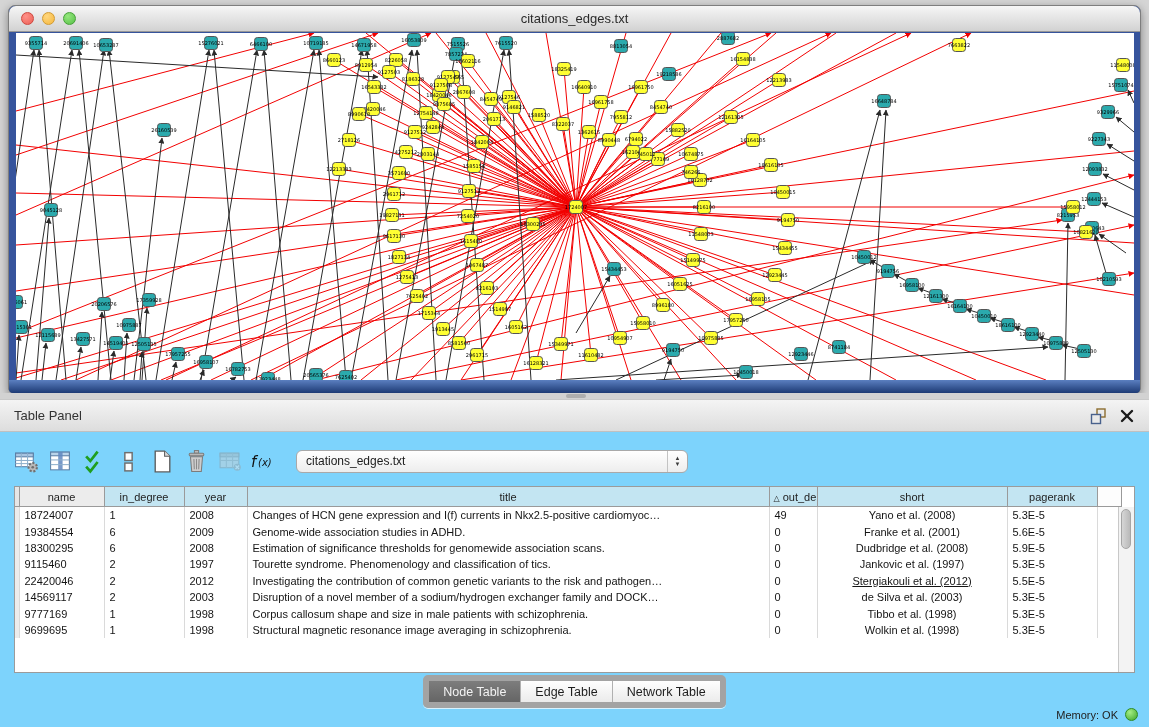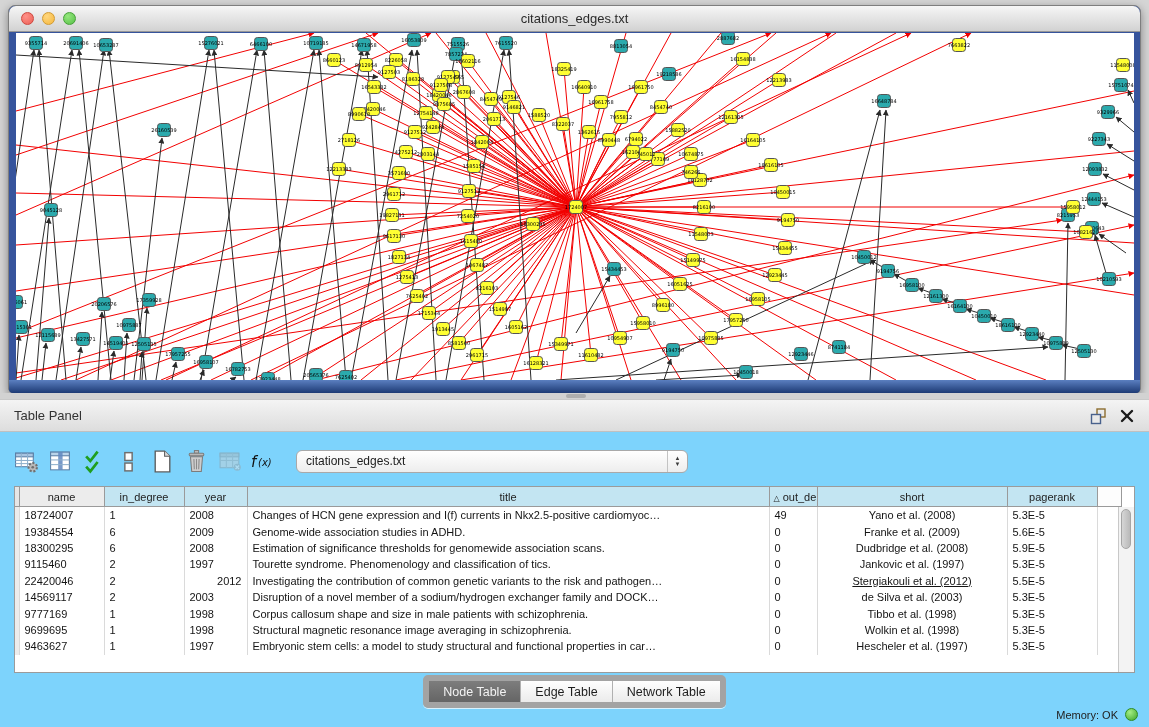--- a/index.html
+++ b/index.html
@@ -1028,21 +1028,21 @@
                 <td style="text-align: left;">5.3E-5</td>
                 <td class="filler"></td>
               </tr>
               <tr>
                 <td class="gutter"></td>
                 <td style="text-align: left;">19384554</td>
                 <td style="text-align: left;">6</td>
                 <td style="text-align: left;">2009</td>
                 <td style="text-align: left;">Genome-wide association studies in ADHD.</td>
                 <td style="text-align: left;">0</td>
-                <td style="text-align: center;">Franke et al. (2009)</td>
+                <td style="text-align: center;">Franke et al. (2001)</td>
                 <td style="text-align: left;">5.6E-5</td>
                 <td class="filler"></td>
               </tr>
               <tr>
                 <td class="gutter"></td>
                 <td style="text-align: left;">18300295</td>
                 <td style="text-align: left;">6</td>
                 <td style="text-align: left;">2008</td>
                 <td style="text-align: left;">Estimation of significance thresholds for genomewide association scans.</td>
                 <td style="text-align: left;">0</td>
@@ -1058,21 +1058,21 @@
                 <td style="text-align: left;">Tourette syndrome. Phenomenology and classification of tics.</td>
                 <td style="text-align: left;">0</td>
                 <td style="text-align: center;">Jankovic et al. (1997)</td>
                 <td style="text-align: left;">5.3E-5</td>
                 <td class="filler"></td>
               </tr>
               <tr>
                 <td class="gutter"></td>
                 <td style="text-align: left;">22420046</td>
                 <td style="text-align: left;">2</td>
-                <td style="text-align: right;">2012</td>
+                <td style="text-align: left;">2012</td>
                 <td style="text-align: left;">Investigating the contribution of common genetic variants to the risk and pathogen…</td>
                 <td style="text-align: left;">0</td>
                 <td style="text-align: center; text-decoration: underline;">Stergiakouli et al. (2012)</td>
                 <td style="text-align: left;">5.5E-5</td>
                 <td class="filler"></td>
               </tr>
               <tr>
                 <td class="gutter"></td>
                 <td style="text-align: left;">14569117</td>
                 <td style="text-align: left;">2</td>
@@ -1098,31 +1098,20 @@
                 <td class="gutter"></td>
                 <td style="text-align: left;">9699695</td>
                 <td style="text-align: left;">1</td>
                 <td style="text-align: left;">1998</td>
                 <td style="text-align: left;">Structural magnetic resonance image averaging in schizophrenia.</td>
                 <td style="text-align: left;">0</td>
                 <td style="text-align: center;">Wolkin et al. (1998)</td>
                 <td style="text-align: left;">5.3E-5</td>
                 <td class="filler"></td>
               </tr>
-              <tr>
-                <td class="gutter"></td>
-                <td style="text-align: left;">9463627</td>
-                <td style="text-align: left;">1</td>
-                <td style="text-align: left;">1997</td>
-                <td style="text-align: left;">Embryonic stem cells: a model to study structural and functional properties in car…</td>
-                <td style="text-align: left;">0</td>
-                <td style="text-align: center;">Hescheler et al. (1997)</td>
-                <td style="text-align: left;">5.3E-5</td>
-                <td class="filler"></td>
-              </tr>
             </tbody>
           </table>
         </div>
       <div class="vscroll">
         <div class="vthumb"></div>
       </div>
     </div>
 
     <div class="tp-tabs">
       <span class="seg" id="tabs">

